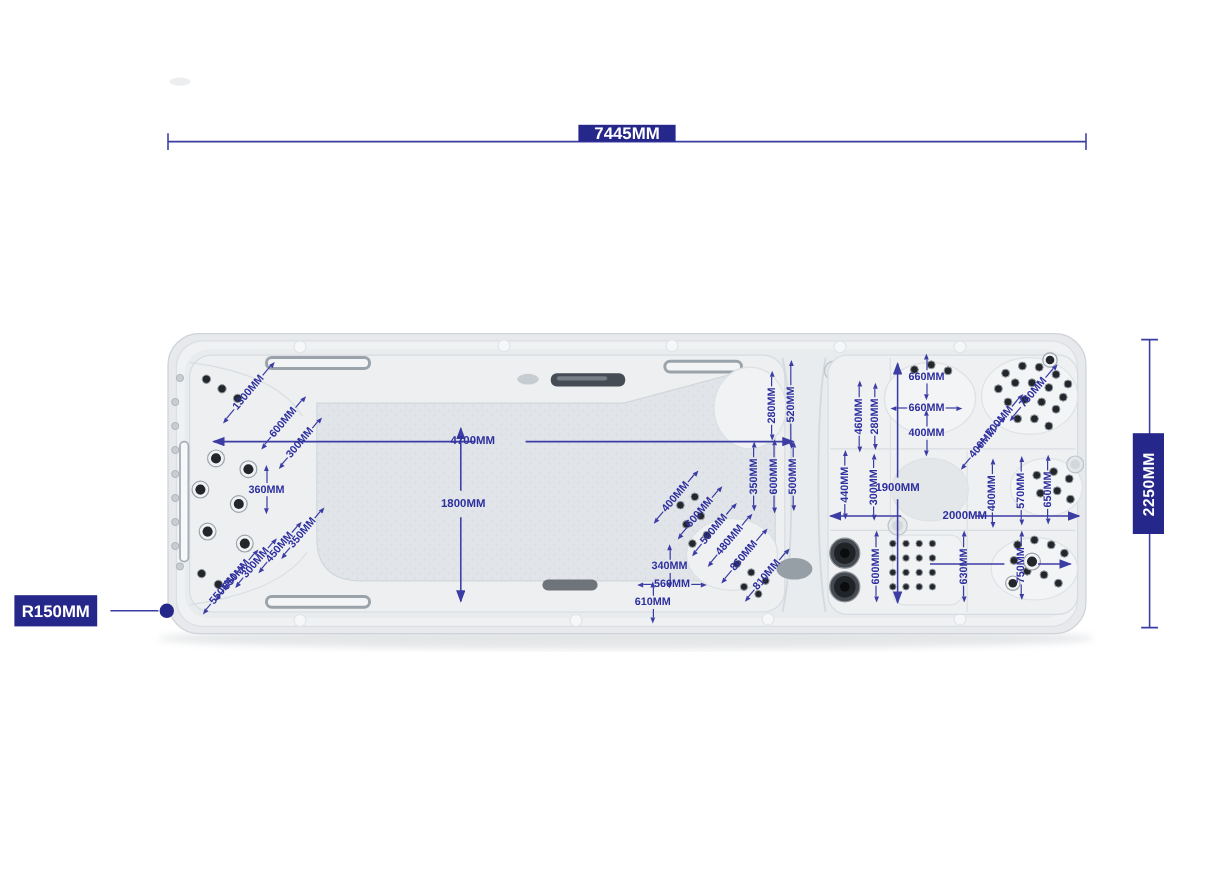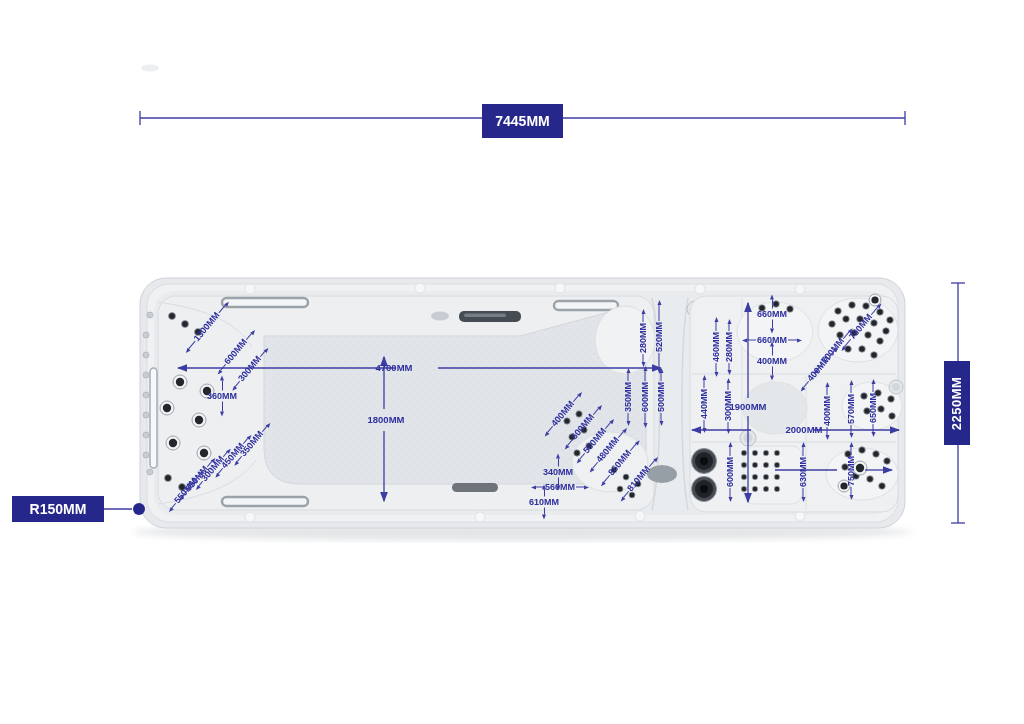--- a/index.html
+++ b/index.html
@@ -24,24 +24,24 @@
   .ah.l{border-top:2.5px solid transparent;border-bottom:2.5px solid transparent;border-right:5px solid #3c3da4;}
   .ah.r{border-top:2.5px solid transparent;border-bottom:2.5px solid transparent;border-left:5px solid #3c3da4;}
   .ah.u{border-left:2.5px solid transparent;border-right:2.5px solid transparent;border-bottom:5px solid #3c3da4;}
   .ah.d{border-left:2.5px solid transparent;border-right:2.5px solid transparent;border-top:5px solid #3c3da4;}
   .m-none .txt{font-size:9.5px;}
   
   .dim-box{
     position:absolute;background:#26278b;color:#ffffff;display:flex;
     align-items:center;justify-content:center;font-weight:bold;
   }
-  .dim-box.top{left:482px;top:104px;width:81px;height:34px;font-size:14px;}
+  .dim-box.top{left:482px;top:104px;width:81px;height:14px;font-size:14px;}
   .dim-box.right{left:944px;top:361px;width:26px;height:84px;font-size:13px;}
   .dim-box.right .rot{transform:rotate(-90deg);letter-spacing:.5px;}
-  .dim-box.radius{left:12px;top:496px;width:92px;height:26px;font-size:14px;}
+  .dim-box.radius{left:12px;top:496px;width:69px;height:26px;font-size:14px;}
 </style>
 </head>
 <body>
 
 <div class="canvas">
 
   <svg width="1024" height="724" viewBox="0 0 1024 724">
     <defs>
       <marker id="ae" viewBox="0 0 8 6" markerWidth="8" markerHeight="6" refX="7" refY="3" orient="auto">
         <path d="M0,0 L8,3 L0,6 Z" fill="#3c3da4"></path>
@@ -310,21 +310,21 @@
         <span class="hseg"></span>
         <span class="ah r"></span>
       </div>
       <div class="dim m-along" style="left: 250px; top: 369px; --r: -50deg; --len: 7px;">
         <span class="ah l"></span>
         <span class="hseg"></span>
         <span class="txt">300MM</span>
         <span class="hseg"></span>
         <span class="ah r"></span>
       </div>
-      <div class="dim m-cross" style="left: 222px; top: 396px; --r: 0deg; --len: 10px;">
+      <div class="dim m-cross" style="left: 222px; top: 408px; --r: 0deg; --len: 10px;">
         <span class="ah u"></span>
         <span class="vseg"></span>
         <span class="txt">360MM</span>
         <span class="vseg"></span>
         <span class="ah d"></span>
       </div>
       <div class="dim m-along" style="left: 252px; top: 444px; --r: -50deg; --len: 7px;">
         <span class="ah l"></span>
         <span class="hseg"></span>
         <span class="txt">350MM</span>

